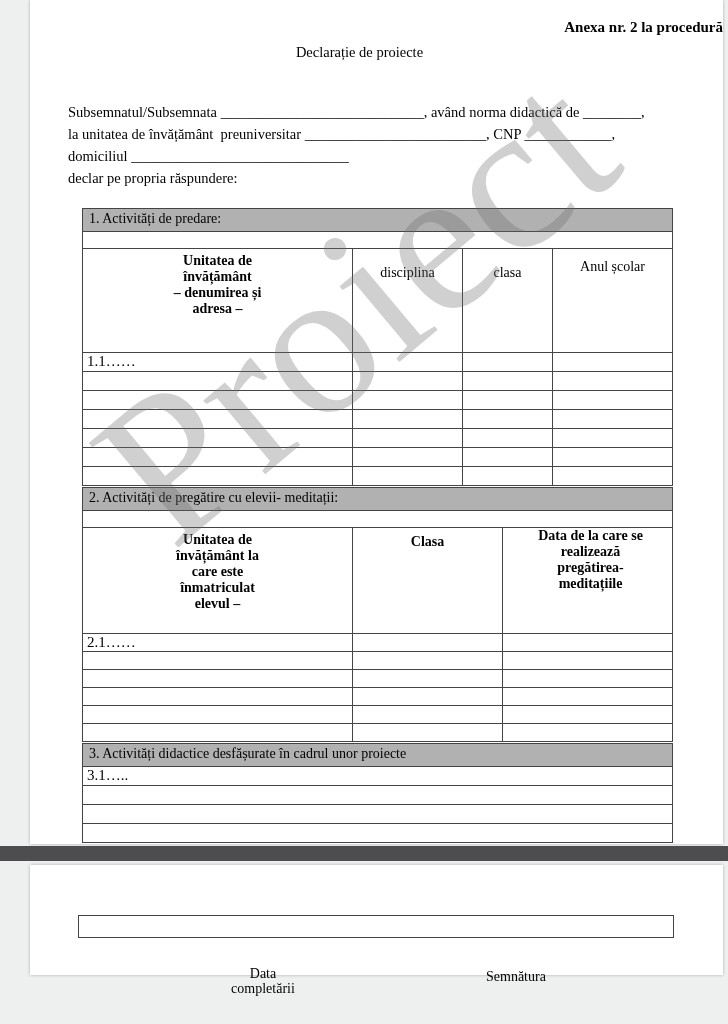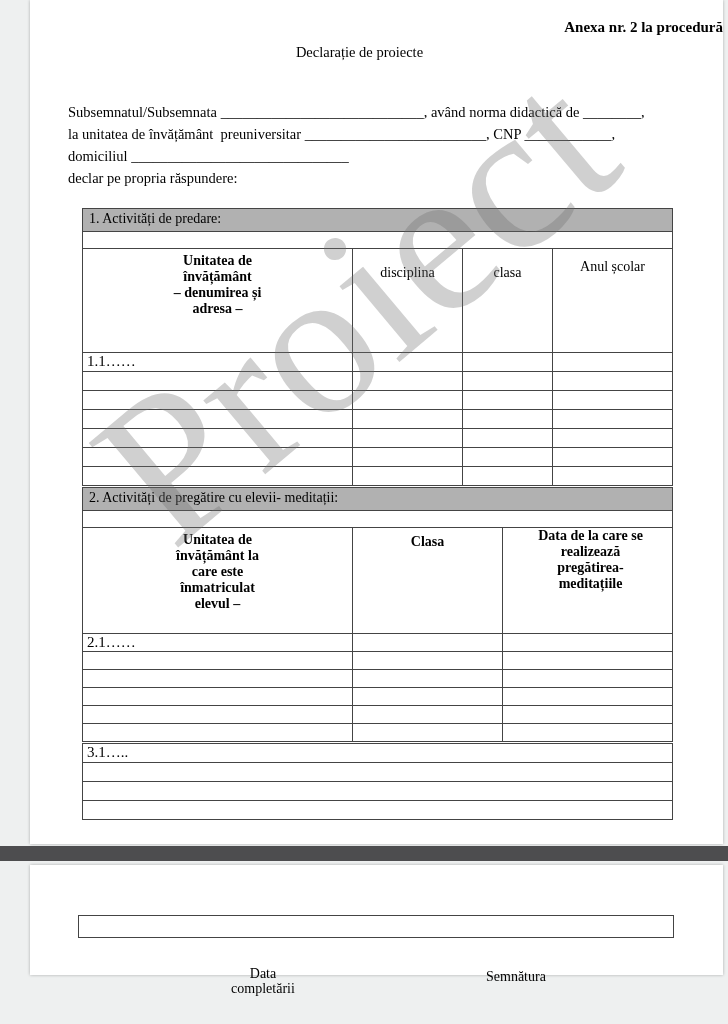--- a/index.html
+++ b/index.html
@@ -195,20 +195,23 @@
             <td></td>
           </tr>
         </tbody>
     </table>
 
     <table class="t3">
       <colgroup>
           <col style="width:590px">
         </colgroup>
       <tbody>
+        <tr class="bar">
+          <td>3. Activități didactice desfășurate în cadrul unor proiecte</td>
+        </tr>
         <tr class="data">
           <td class="rowlabel">3.1…..</td>
         </tr>
       <tr class="data">
             <td></td>
           </tr>
           <tr class="data">
             <td></td>
           </tr>
           <tr class="data">

